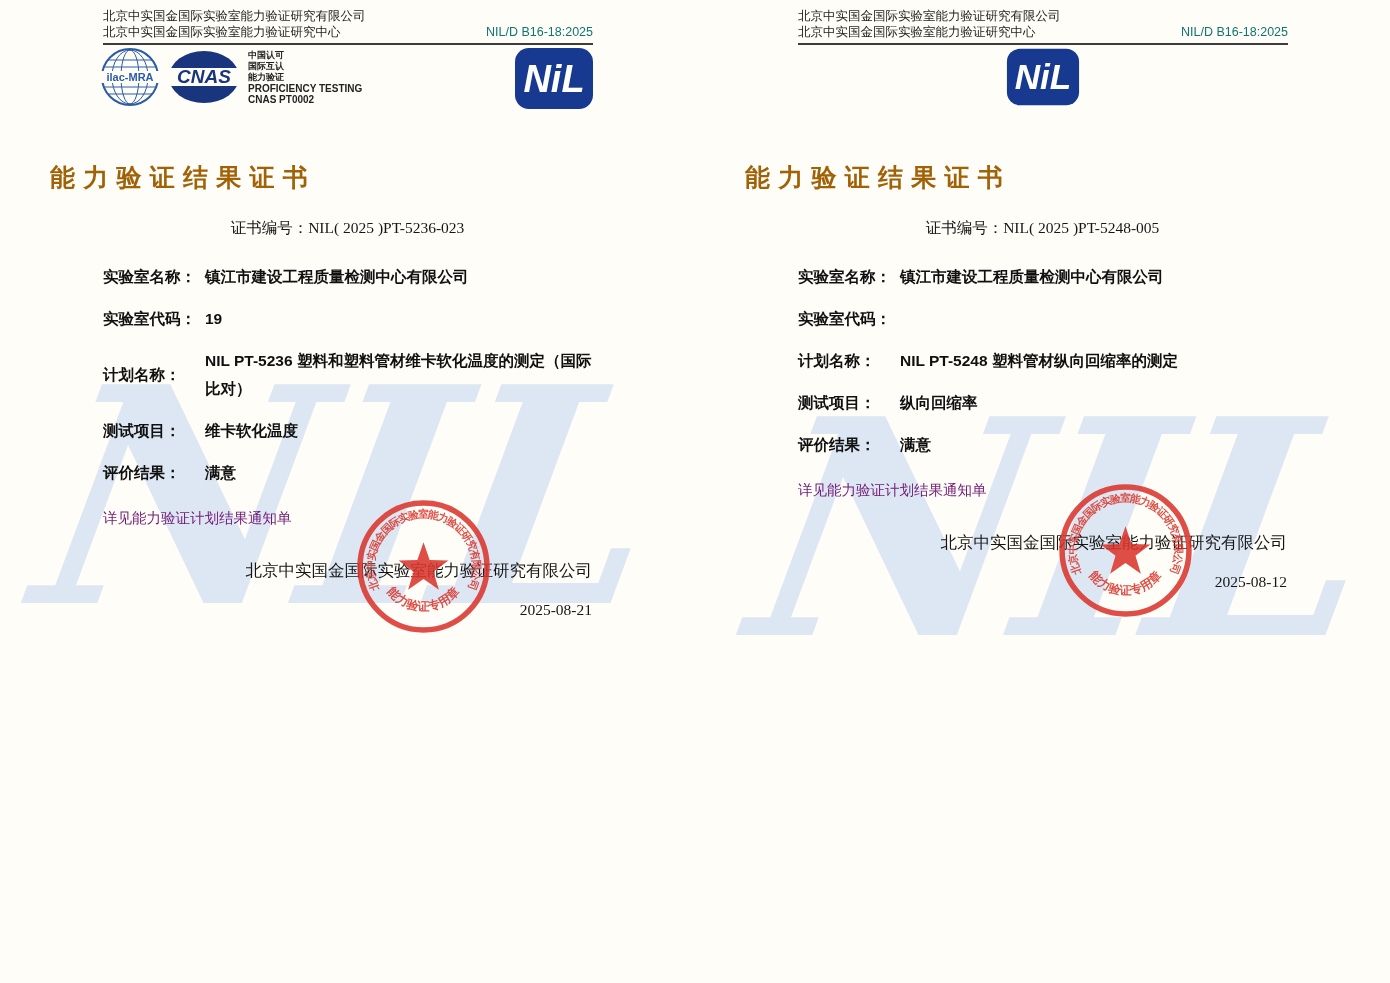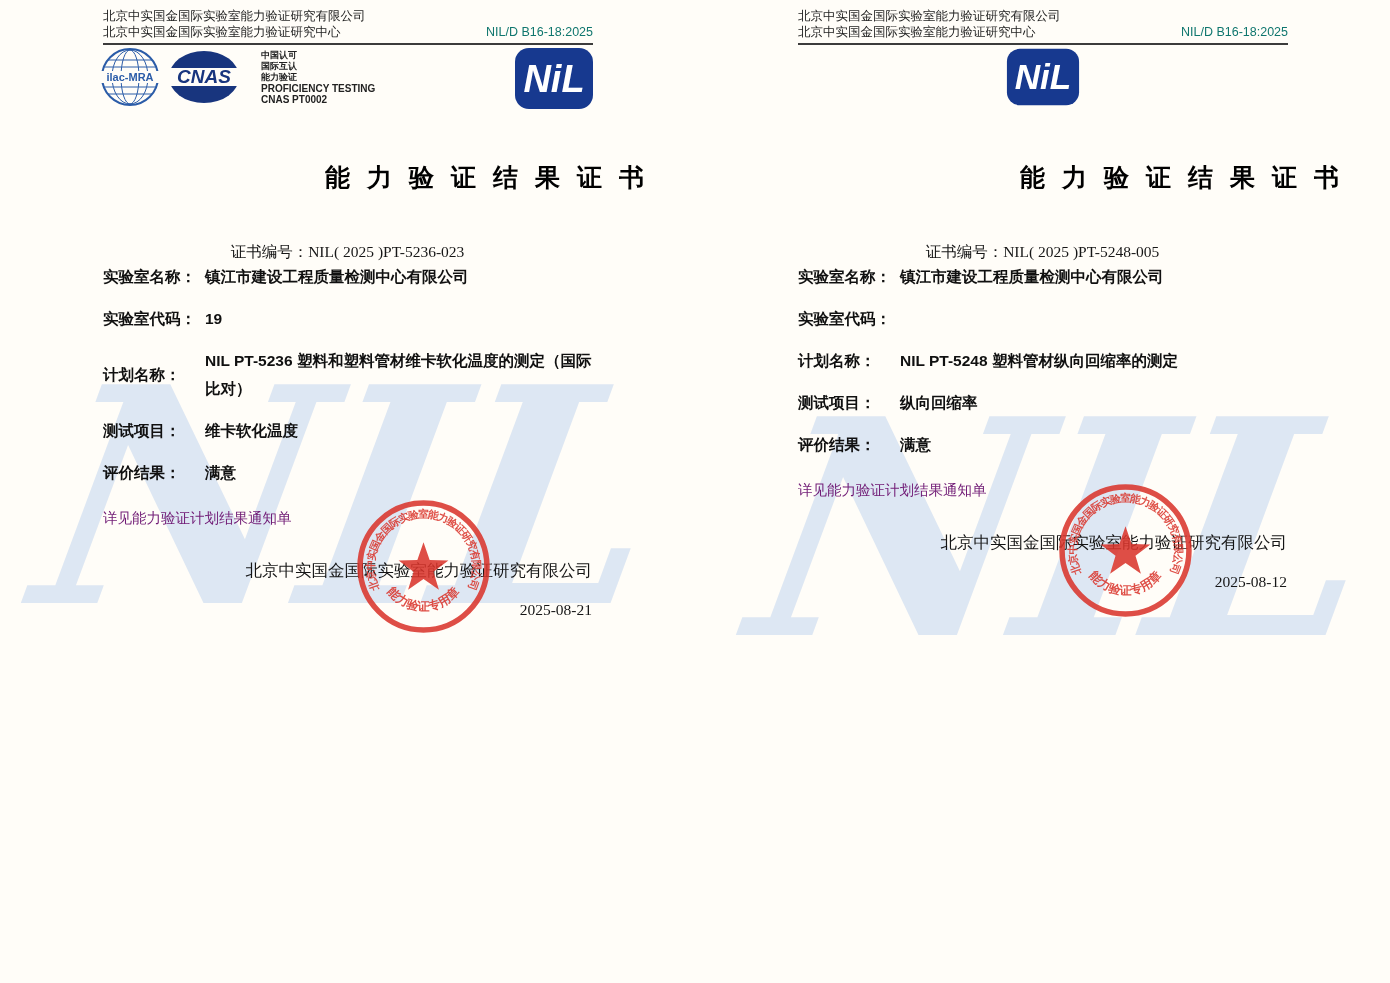--- a/index.html
+++ b/index.html
@@ -31,37 +31,37 @@
     border-bottom:2px solid #3c3c3c;padding-bottom:3px;
   }
   .hdr-lines div{
     font-family:"Liberation Serif","DejaVu Serif",serif;
     font-size:12.5px;line-height:16px;color:#1d1d1d;
   }
   .hdr-code{font-size:12.5px;font-weight:normal;color:#0f766e;line-height:16px;}
 
   .logos{position:absolute;top:46px;left:99px;right:101px;height:68px;z-index:1;}
   .logos-row{display:flex;align-items:center;}
-  .acc-text{margin-left:20px;}
+  .acc-text{margin-left:7px;}
   .acc-text .zh{font-size:9px;font-weight:bold;line-height:11px;color:#222;}
   .acc-text .en{font-size:10px;font-weight:bold;line-height:11px;color:#222;}
   .nil-logo-right{position:absolute;right:0;top:1px;}
   .logos-single{position:absolute;top:46px;left:0;width:100%;display:flex;justify-content:center;z-index:1;}
 
   .title{
     position:absolute;top:144px;left:50px;right:50px;z-index:1;
-    text-align:right;
-    font-family:Liberation Mono, monospace;
-    font-weight:bold;font-size:25px;color:#000000;letter-spacing:1px;
+    text-align:left;
+    font-family:Liberation Serif, serif;
+    font-weight:bold;font-size:25px;color:#a16207;letter-spacing:1px;
   }
   .cert-no{
     position:absolute;top:218px;left:50px;right:50px;z-index:1;
     text-align:center;
     font-family:"Liberation Serif","DejaVu Serif",serif;
-    font-size:15.5px;color:#161616;margin-top:24px;
+    font-size:15.5px;color:#161616;
   }
 
   .body-block{position:absolute;top:263px;left:103px;right:103px;z-index:1;}
   .field-row{display:flex;margin-bottom:14px;font-size:15.5px;font-weight:bold;line-height:28px;color:#101010;align-items:center;}
   .field-label{width:102px;flex:none;}
   .field-value{flex:1;}
   .note{
     margin-top:20px;
     font-family:"Liberation Serif","DejaVu Serif",serif;
     font-size:14.5px;color:#701a75;line-height:22px;font-weight:normal;

